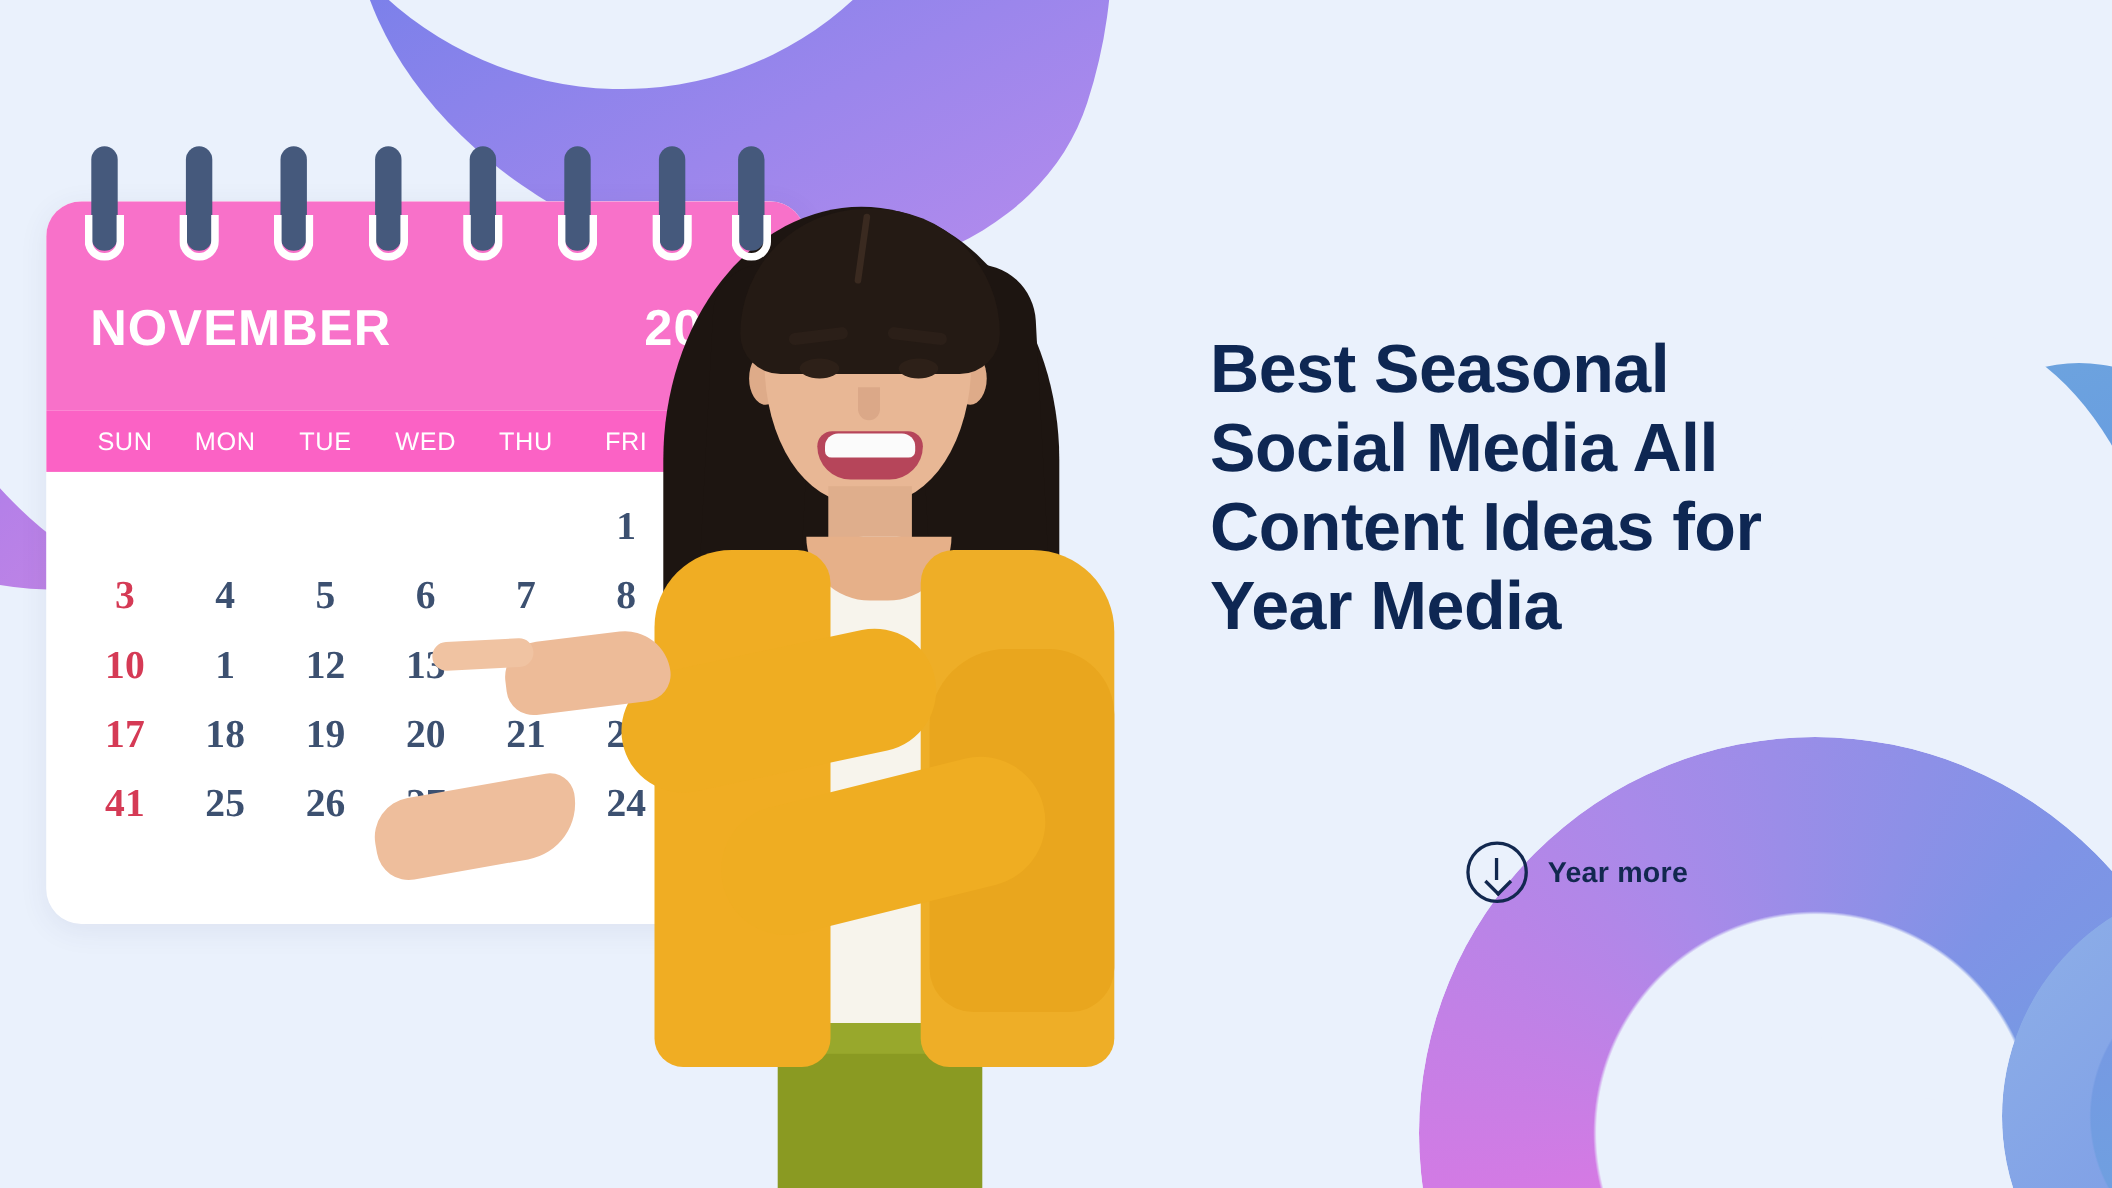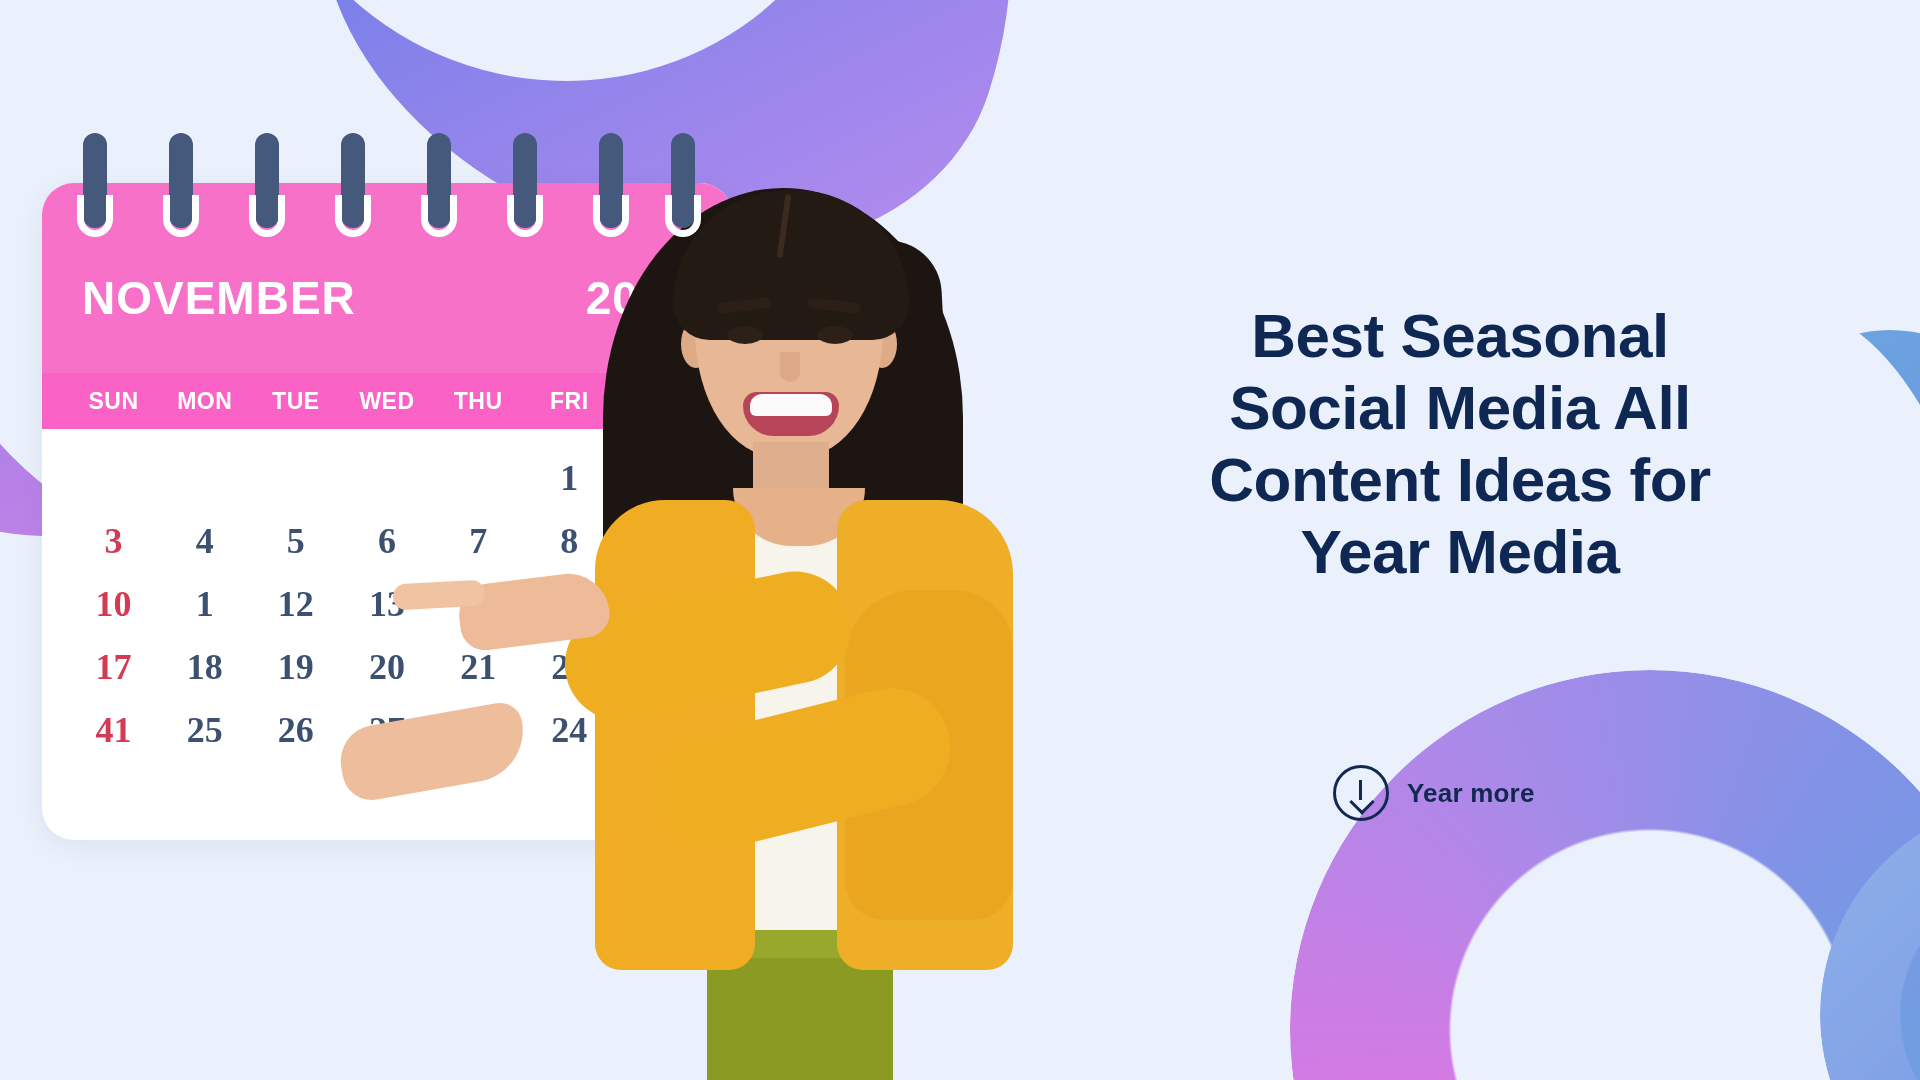--- a/index.html
+++ b/index.html
@@ -88,21 +88,21 @@
   }
   .cal-year{
     color:#fff;font-size:46px;font-weight:700;letter-spacing:1px;
     font-family:"Liberation Sans",sans-serif;
   }
   .cal-daysbar{
     background:#fb62c5;height:56px;display:flex;align-items:center;
     padding:0 26px;
   }
   .cal-daysbar span{
-    flex:1;text-align:center;color:#fff;font-size:23px;font-weight:700;
+    flex:1;text-align:center;color:#fff;font-size:23px;font-weight:400;
     letter-spacing:.5px;
   }
   .cal-grid{
     padding:28px 26px 0 26px;
   }
   .cal-row{display:flex;margin-bottom:21px;}
   .cal-cell{
     flex:1;text-align:center;font-size:36px;font-weight:700;color:#3c5070;
     font-family:"Liberation Serif",serif;
   }
@@ -161,21 +161,21 @@
           border-radius:14px;transform:rotate(-3deg);}
   .hand-open{left:-205px;top:545px;width:186px;height:74px;background:#eebe9c;
              border-radius:42px 26px 60px 34px;transform:rotate(-10deg);}
   .pants{left:162px;top:760px;width:186px;height:160px;background:#8a9a22;
          border-radius:14px 14px 0 0;}
   .pants-band{left:162px;top:760px;width:186px;height:28px;background:#98a82c;}
 
   
   .headline{
     position:absolute;left:1100px;top:300px;width:720px;
-    text-align:center;color:#0e2753;
+    color:#0e2753;
     font-size:62px;line-height:1.16;font-weight:700;letter-spacing:-.5px;
   }
   .headline .ln{display:block;}
 
   .readmore{
     position:absolute;left:1333px;top:765px;display:flex;align-items:center;gap:18px;
     cursor:pointer;
   }
   .rm-circle{
     width:50px;height:50px;border:3px solid #12284f;border-radius:50%;

